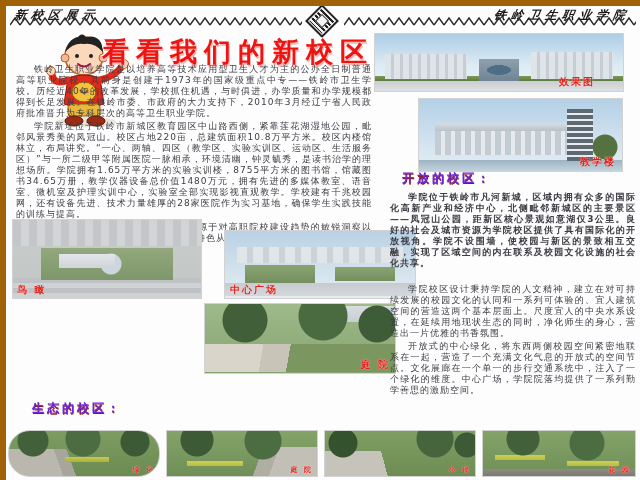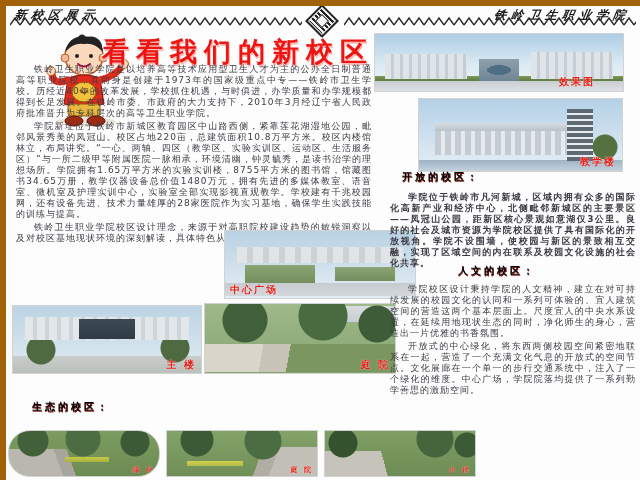--- a/index.html
+++ b/index.html
@@ -18,21 +18,21 @@
   .logo-dot{position:absolute;width:8px;height:8px;background:#f5f5f5;border:1px solid #333;
             left:5px;top:5px;}
 
   
   .main-title{font-size:27px;font-weight:bold;color:#ee1412;letter-spacing:7px;
               text-shadow:1px 2px 0 #f6b9b4, -1px -1px 0 #ffffff;white-space:nowrap;}
 
   
   .para{font-size:9px;line-height:11px;color:#3c3c44;text-align:justify;
         text-indent:2em;letter-spacing:1px;margin:0 0 2px 0;}
-  .sec-head{font-size:10px;font-weight:bold;color:#000000;letter-spacing:3px;
+  .sec-head{font-size:12px;font-weight:bold;color:#6d28d9;letter-spacing:3px;
             text-shadow:0.5px 0.5px 0 #8c1a14;white-space:nowrap;}
 
   
   .photo{position:absolute;border:1px solid #d2d2d2;overflow:hidden;background:#dfe8ee;}
   .ph-label{position:absolute;font-size:10px;font-weight:bold;color:#e32119;
             letter-spacing:2px;white-space:nowrap;text-shadow:0 0 1px #fff;}
 
   .ph-gate{background:
     radial-gradient(ellipse 20px 8px at 124px 36px,#4e6e86 0 60%,transparent 61%),
     linear-gradient(#8fa0ac,#6f8494) 104px 25px/40px 22px no-repeat,
@@ -155,47 +155,49 @@
   <div class="photo ph-tower" style="left:412px;top:92px;width:203px;height:72px;">
     <span class="ph-label" style="right:6px;bottom:2px;text-align:right;">教学楼</span>
   </div>
 
   <div class="abs" style="left:10px;top:58px;width:356px;">
     <p class="para">铁岭卫生职业学院是以培养高等技术应用型卫生人才为主的公办全日制普通高等职业院校，其前身是创建于1973年的国家级重点中专——铁岭市卫生学校。历经近40年的改革发展，学校抓住机遇，与时俱进，办学质量和办学规模都得到长足发展。在铁岭市委、市政府的大力支持下，2010年3月经辽宁省人民政府批准晋升为专科层次的高等卫生职业学院。</p>
     <p class="para">学院新址位于铁岭市新城区教育园区中山路西侧，紧靠莲花湖湿地公园，毗邻风景秀美的凤冠山。校区占地220亩，总建筑面积10.8万平方米。校区内楼馆林立，布局讲究。“一心、两轴、四区（教学区、实验实训区、运动区、生活服务区）”与一所二级甲等附属医院一脉相承，环境清幽，钟灵毓秀，是读书治学的理想场所。学院拥有1.65万平方米的实验实训楼，8755平方米的图书馆，馆藏图书34.65万册，教学仪器设备总价值1480万元，拥有先进的多媒体教室、语音室、微机室及护理实训中心，实验室全部实现影视直观教学。学校建有千兆校园网，还有设备先进、技术力量雄厚的28家医院作为实习基地，确保学生实践技能的训练与提高。</p>
     <p class="para">铁岭卫生职业学院校区设计理念，来源于对高职院校建设趋势的敏锐洞察以及对校区基地现状环境的深刻解读，具体特色从三个方面展开：</p>
   </div>
 
-  <div class="photo ph-front" style="left:6px;top:299px;width:188px;height:67px;">
-    <span class="ph-label" style="right:5px;bottom:1px;">主 楼</span>
+  <div class="photo ph-aerial" style="left:6px;top:213px;width:188px;height:78px;">
+    <span class="ph-label" style="left:4px;bottom:1px;">鸟 瞰</span>
   </div>
 
   <div class="photo ph-plaza" style="left:198px;top:224px;width:190px;height:67px;margin-left:20px;">
     <span class="ph-label" style="left:5px;bottom:1px;">中心广场</span>
   </div>
   <div class="photo ph-court" style="left:198px;top:297px;width:190px;height:69px;">
     <span class="ph-label" style="right:5px;bottom:1px;">庭 院</span>
   </div>
 
   <div class="abs sec-head" style="left:396px;top:164px;">开放的校区：</div>
   <div class="abs" style="left:384px;top:186px;width:246px;font-weight:bold;">
     <p class="para">学院位于铁岭市凡河新城，区域内拥有众多的国际化高新产业和经济中心，北侧毗邻新城区的主要景区——凤冠山公园，距新区核心景观如意湖仅3公里。良好的社会及城市资源为学院校区提供了具有国际化的开放视角。学院不设围墙，使校园与新区的景致相互交融，实现了区域空间的内在联系及校园文化设施的社会化共享。</p>
   </div>
 
-  <div class="abs sec-head" style="left:452px;top:258px;">人文的校区：</div>
   <div class="abs" style="left:384px;top:278px;width:246px;">
     <p class="para">学院校区设计秉持学院的人文精神，建立在对可持续发展的校园文化的认同和一系列可体验的、宜人建筑空间的营造这两个基本层面上。尺度宜人的中央水系设置，在延续用地现状生态的同时，净化师生的身心，营造出一片优雅的书香氛围。</p>
     <p class="para">开放式的中心绿化，将东西两侧校园空间紧密地联系在一起，营造了一个充满文化气息的开放式的空间节点。文化展廊在一个单一的步行交通系统中，注入了一个绿化的维度。中心广场，学院院落均提供了一系列勤学善思的激励空间。</p>
   </div>
 
   <div class="abs sec-head" style="left:26px;top:370px;margin-top:24px;">生态的校区：</div>
 
   <div class="photo ph-c" style="left:2px;top:424px;width:150px;height:45px;border-radius:22px;">
     <span class="ph-label" style="right:4px;bottom:1px;font-size:7px;">绿 化</span>
   </div>
   <div class="photo ph-c2" style="left:160px;top:424px;width:150px;height:45px;">
     <span class="ph-label" style="right:4px;bottom:1px;font-size:7px;">庭 院</span>
   </div>
   <div class="photo ph-c3" style="left:318px;top:424px;width:150px;height:45px;">
     <span class="ph-label" style="right:4px;bottom:1px;font-size:7px;text-align:right;">小 径</span>
   </div>
+  <div class="photo ph-c4" style="left:476px;top:424px;width:152px;height:45px;">
+    <span class="ph-label" style="right:4px;bottom:1px;font-size:7px;">花 园</span>
+  </div>
 
 </div>
 
 </body></html>

